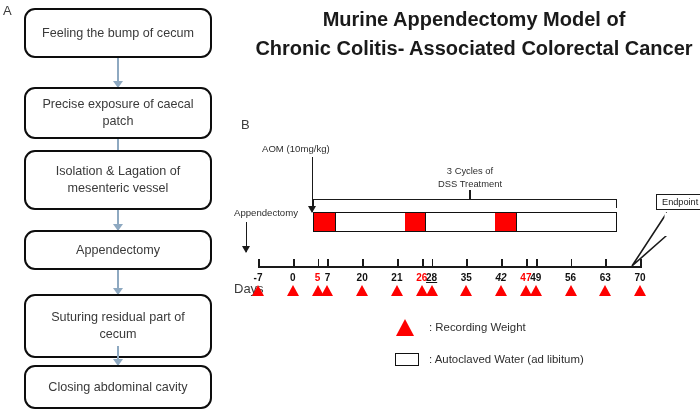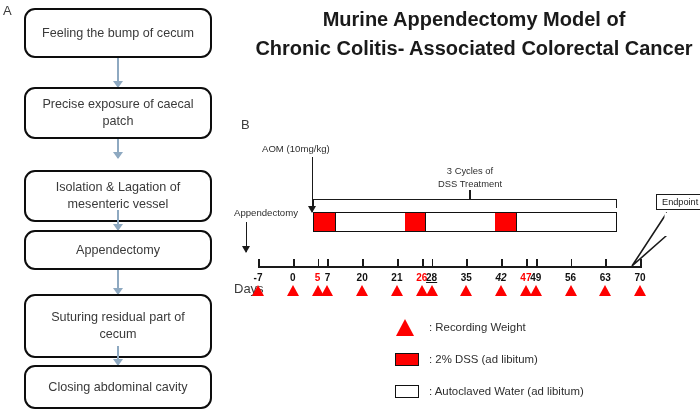--- a/index.html
+++ b/index.html
@@ -203,21 +203,21 @@
 
   <div id="flowchart">
       <div class="flow-box" style="top: 8px; height: 50px;">
         <span>Feeling the bump of cecum</span>
       </div>
       <div class="flow-arrow" style="top: 58px; height: 29px;"></div>
       <div class="flow-box" style="top: 87px; height: 52px;">
         <span>Precise exposure of caecal patch</span>
       </div>
       <div class="flow-arrow" style="top: 139px; height: 19px;"></div>
-      <div class="flow-box" style="top: 170px; height: 52px;">
+      <div class="flow-box" style="top: 150px; height: 60px;">
         <span>Isolation &amp; Lagation of mesenteric vessel</span>
       </div>
       <div class="flow-arrow" style="top: 210px; height: 20px;"></div>
       <div class="flow-box" style="top: 230px; height: 40px;">
         <span>Appendectomy</span>
       </div>
       <div class="flow-arrow" style="top: 270px; height: 24px;"></div>
       <div class="flow-box" style="top: 294px; height: 64px;">
         <span>Suturing residual part of cecum</span>
       </div>
@@ -313,25 +313,19 @@
 
   <div id="legend">
       <div class="legend-row">
         <div class="legend-swatch">
           <div class="legend-tri"></div>
         </div>
         <div class="legend-text">: Recording  Weight</div>
       </div>
       <div class="legend-row">
         <div class="legend-swatch">
-          <div class="legend-box dss"></div>
-        </div>
-        <div class="legend-text">: 2% DSS (ad libitum)</div>
-      </div>
-      <div class="legend-row">
-        <div class="legend-swatch">
           <div class="legend-box water"></div>
         </div>
         <div class="legend-text">: Autoclaved Water (ad libitum)</div>
       </div>
     </div>
 
 </div>
 
 </body></html>

